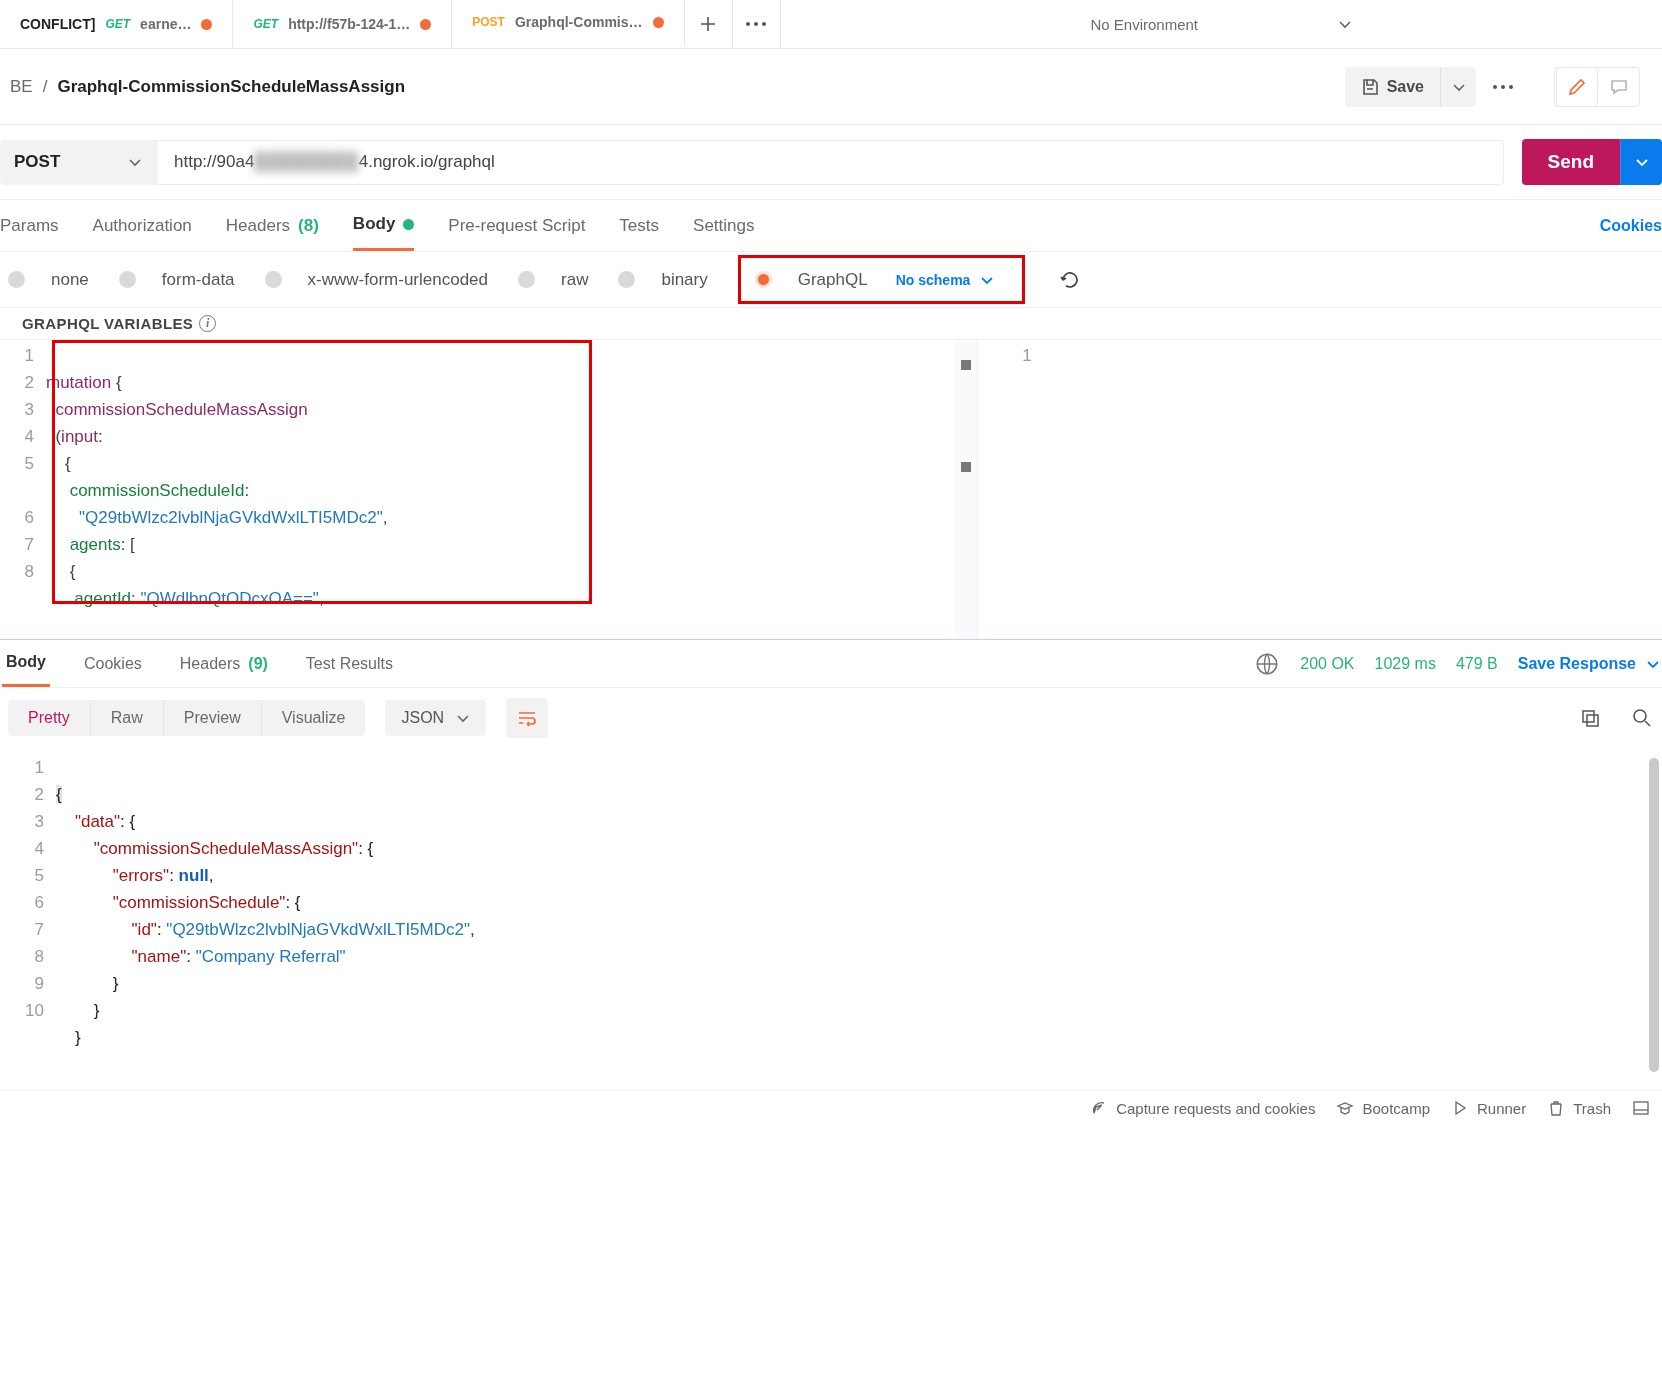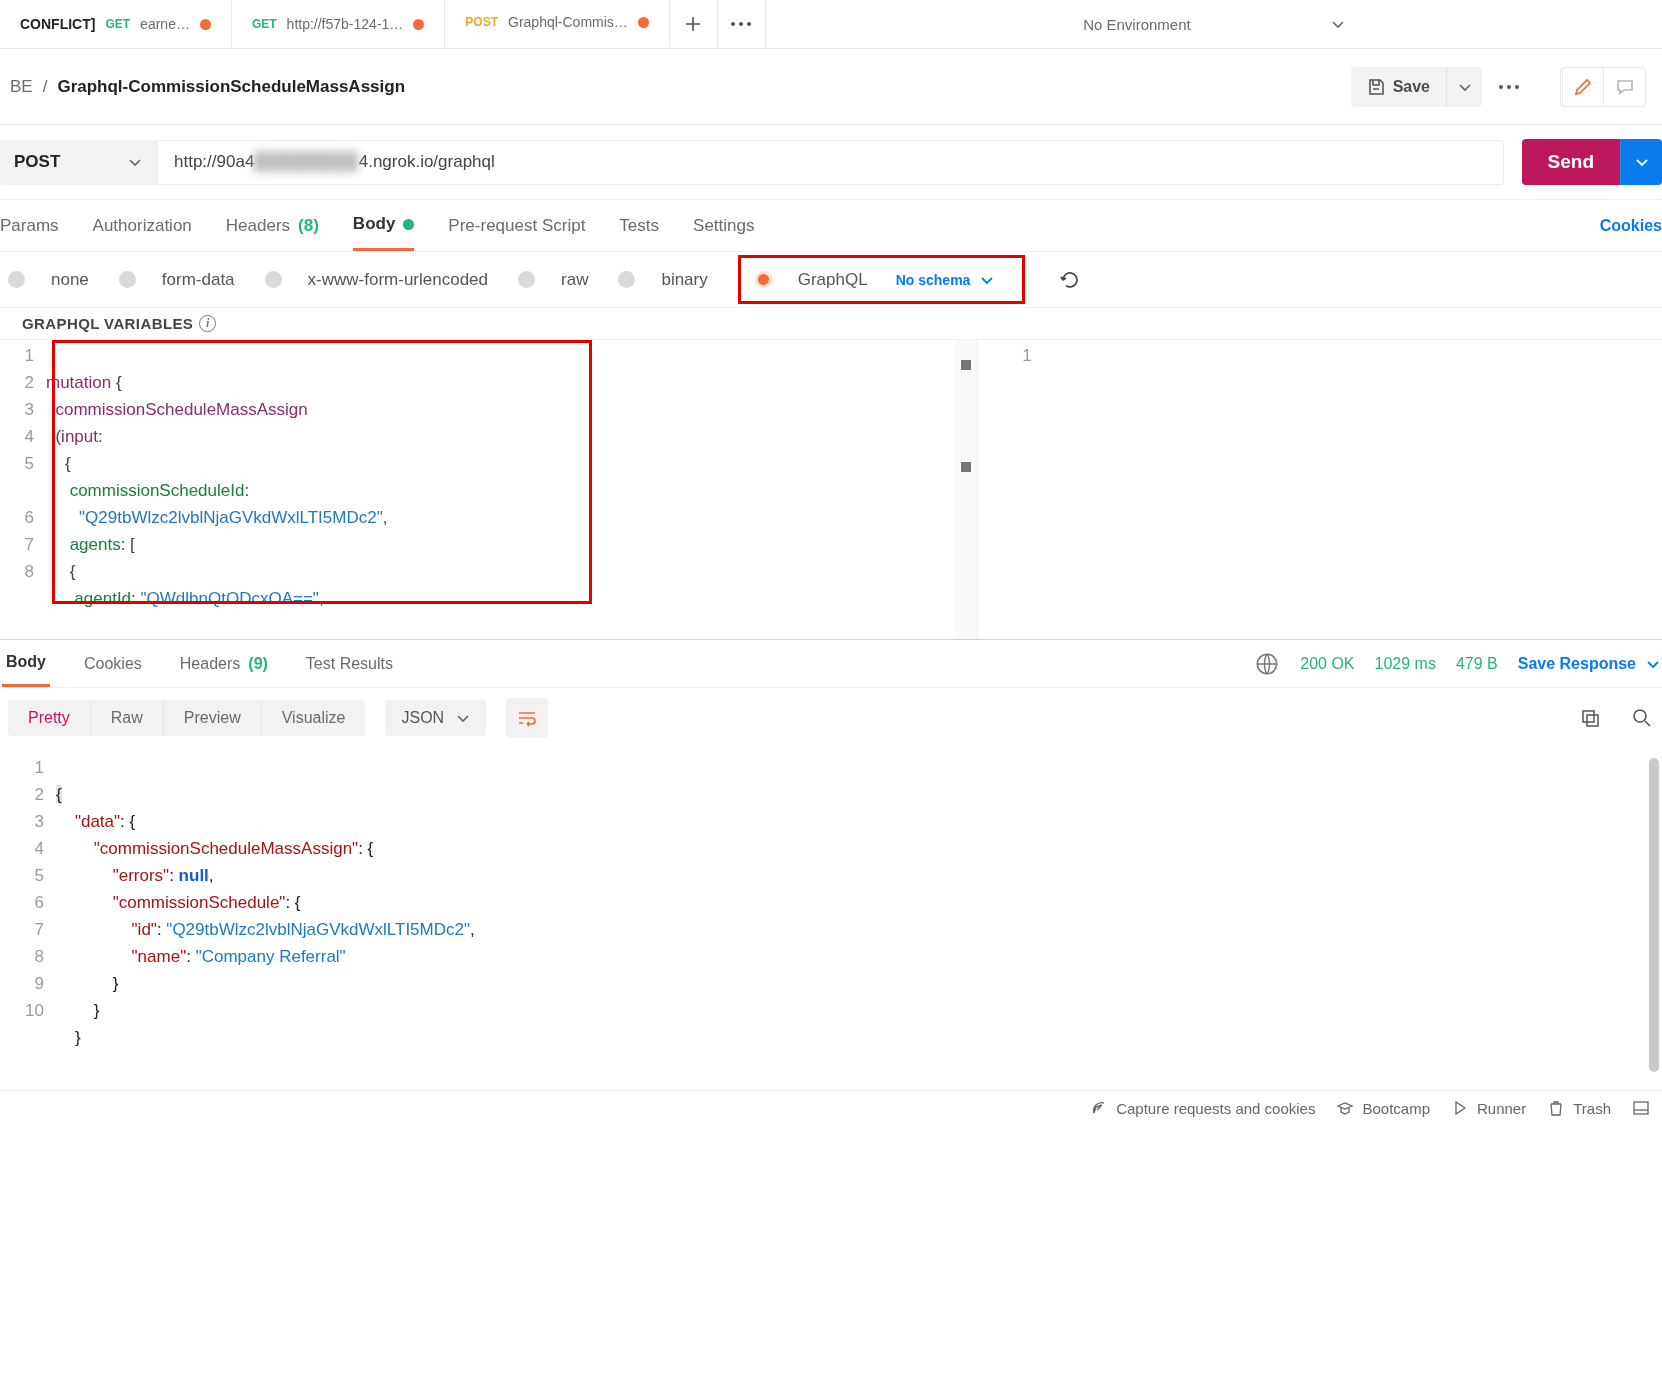--- a/index.html
+++ b/index.html
@@ -2,31 +2,31 @@
 <html><head>
   <meta charset="utf-8">
   <style>
     * { margin:0; padding:0; box-sizing:border-box; font-family: -apple-system, BlinkMacSystemFont, "Segoe UI", Helvetica, Arial, sans-serif; }
     body { background:#fff; color:#222; font-size:14px; }
 
     
     .tabs { display:flex; align-items:center; height:49px; border-bottom:1px solid #e8e8e8; }
     .tab { display:flex; align-items:center; gap:10px; padding:0 20px; height:100%; border-right:1px solid #e8e8e8; white-space:nowrap; font-size:14px; color:#6b6b6b; }
     .tab.active { background:#fff; border-bottom:4px solid #fff; }
-    .tab-mtxt { color:#6b6b6b; font-weight:400; }
-    .method-get { font-size:12px; font-weight:700; color:#26b47f; }
+    .tab-mtxt { color:#6b6b6b; font-weight:700; }
+    .method-get { font-size:12px; font-weight:700; color:#26b47f;font-style:italic; }
     .method-post { font-size:12px; font-weight:700; color:#f5a623; }
     .dot-unsaved { width:11px; height:11px; border-radius:50%; background:#f26b3a; }
     .tab-conflict { font-size:14px; font-weight:700; color:#222; }
     .tab-add, .tab-ov { width:48px; display:flex; align-items:center; justify-content:center; color:#666; border-right:1px solid #e8e8e8; height:100%; }
     .env { flex:1; display:flex; align-items:center; justify-content:center; gap:140px; color:#666; padding:0 26px; }
     .env-name { color:#6b6b6b; font-size:15px; }
 
     
-    .bc-row { display:flex; align-items:center; padding:18px 16px 17px 10px; border-bottom:1px solid #e8e8e8; }
+    .bc-row { display:flex; align-items:center; padding:18px 22px 17px 10px; border-bottom:1px solid #e8e8e8; }
     .bc { display:flex; align-items:center; gap:10px; font-size:17px; }
     .bc-root { color:#6b6b6b; }
     .bc-cur { font-weight:700; color:#222; }
     .bc-sep { color:#6b6b6b; }
     .spacer { flex:1; }
     .save-cluster, .mode-cluster { display:flex; gap:0; align-items:center; }
     .save-btn { display:flex; gap:8px; align-items:center; background:#f2f2f2; border:none; padding:8px 16px; height:40px; font-size:16px; color:#4a4a4a; font-weight:600; border-radius:4px 0 0 4px; }
     .save-dd { background:#f2f2f2; border:none; width:36px; height:40px; display:flex; align-items:center; justify-content:center; color:#666; border-left:1px solid #e0e0e0; border-radius:0 4px 4px 0; }
     .ov-btn { background:none; border:none; width:42px; height:40px; display:flex; align-items:center; justify-content:center; color:#666; margin-left:6px;}
     .mode-cluster { border:1px solid #e8e8e8; border-radius:4px; margin-left:30px; height:40px; }

